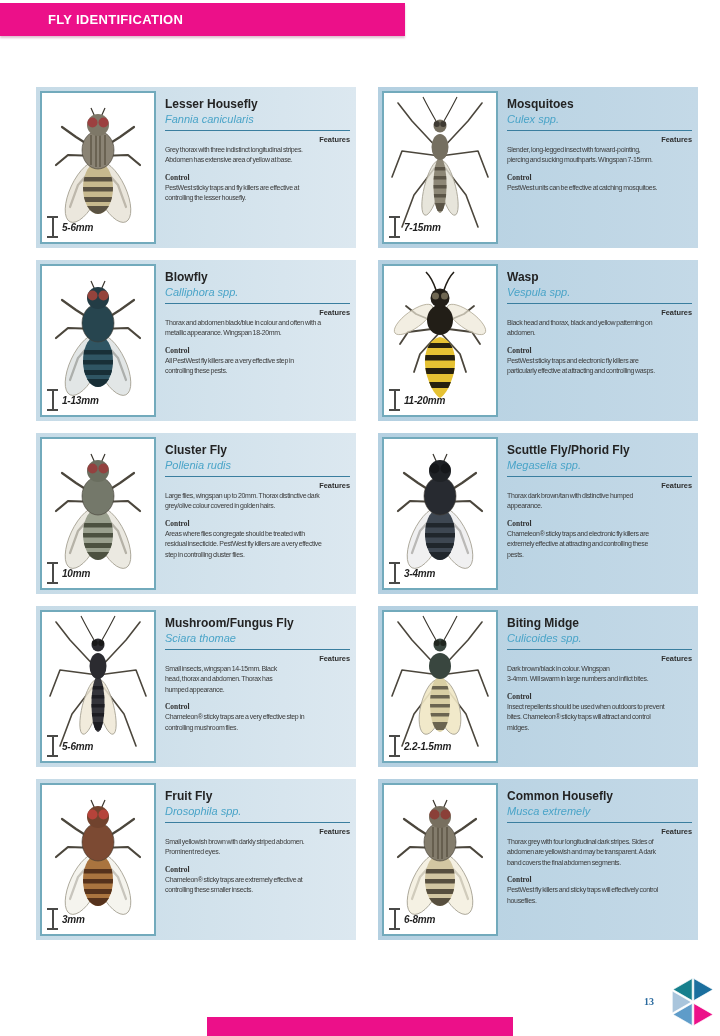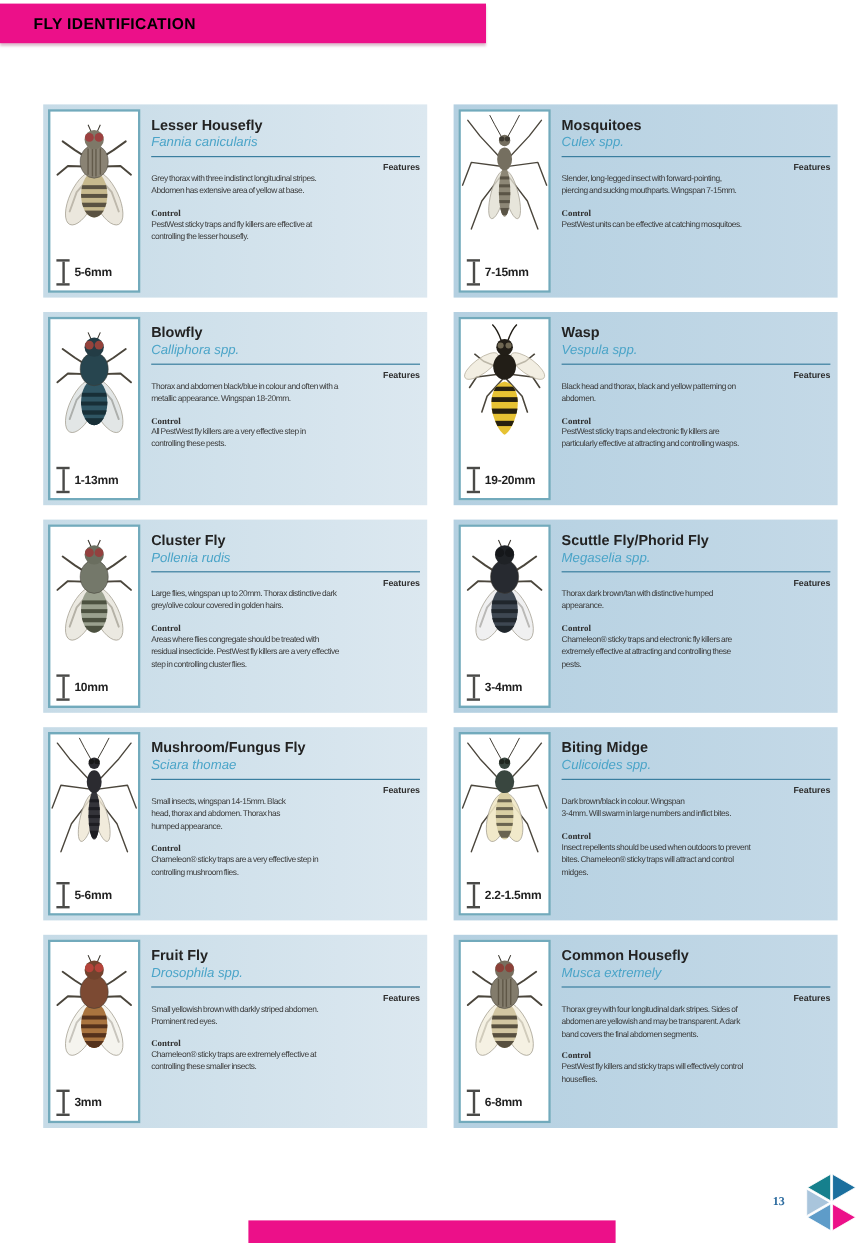--- a/index.html
+++ b/index.html
@@ -7,34 +7,34 @@
     width:720px;height:1036px;position:relative;background:#ffffff;
     font-family:"Liberation Sans", sans-serif;overflow:hidden;
   }
   
   .header-bar{
     position:absolute;left:0;top:3px;width:405px;height:33px;
     background:var(--pink,#ec1089);
     box-shadow:0 2px 2px rgba(120,0,60,0.25);
   }
   .header-title{
-    color:#000000;font-weight:bold;font-size:13px;letter-spacing:.3px;
-    line-height:33px;padding-left:28px;
+    color:#ffffff;font-weight:bold;font-size:13px;letter-spacing:.3px;
+    line-height:33px;padding-left:48px;
   }
   
   .grid{
     position:absolute;left:36px;top:87px;
     display:grid;grid-template-columns:320px 320px;column-gap:22px;row-gap:12px;
     grid-auto-rows:161px;
   }
   .card{display:flex;padding:4px;box-sizing:border-box;background:linear-gradient(90deg,#c6dbe7,#dce8f0);}
   .grid .card:nth-child(even){background:linear-gradient(90deg,#b4d0e1,#c4d9e7);}
   .imgbox{
-    width:77px;flex:none;box-sizing:border-box;background:#ffffff;
-    border:2px solid var(--boxborder,#72aabc);position:relative;
+    width:116px;flex:none;box-sizing:border-box;background:#ffffff;
+    border:2px solid var(--boxborder,#72aabc);position:relative;font-style:italic;
   }
   .art{position:absolute;left:0;top:0;right:0;bottom:0;}
   .size{position:absolute;left:5px;bottom:4px;display:flex;align-items:center;gap:4px;}
   .ibeam{display:inline-block;width:11px;height:18px;border-top:2px solid #4a4a48;border-bottom:2px solid #4a4a48;position:relative;}
   .ibeam::before{content:'';position:absolute;left:50%;top:0;bottom:0;width:2px;margin-left:-1px;background:#4a4a48;}
   .sizetxt{font-size:10px;font-weight:bold;color:#1f1f1f;letter-spacing:-0.2px;}
   .textcol{flex:1;padding:7px 2px 0 9px;min-width:0;}
   .title{font-size:12px;font-weight:bold;color:#232323;line-height:1.15;}
   .latin{font-size:11px;font-style:italic;color:var(--latin,#4aa4c8);line-height:1.2;margin-top:1px;}
   .rule{border-bottom:1.5px solid var(--rule,#3a7e9f);margin:4px 0 4px 0;}
@@ -237,21 +237,21 @@
               <rect x="30" y="116" width="40" height="6"></rect>
             </g>
             <ellipse cx="50" cy="54" rx="13" ry="15" fill="#221e17"></ellipse>
             <path d="M46,24 Q42,12 36,6 M54,24 Q58,12 64,6" stroke="#221e17" stroke-width="1.6" fill="none"></path>
             <circle cx="50" cy="32" r="9.5" fill="#221e17"></circle>
             <circle cx="45.5" cy="30" r="3.5" fill="#6f6752"></circle>
             <circle cx="54.5" cy="30" r="3.5" fill="#6f6752"></circle>
           </svg></div>
       <div class="size">
         <span class="ibeam"></span>
-        <span class="sizetxt">19-20mm</span>
+        <span class="sizetxt">11-20mm</span>
       </div>
     </div>
     <div class="textcol">
       <div class="title">Wasp</div>
       <div class="latin">Vespula spp.</div>
       <div class="rule"></div>
       <div class="sec feat">Features</div>
       <div class="bodytxt">Black head and thorax, black and yellow patterning on
 abdomen.</div>
       <div class="sec ctrl">Control</div>

